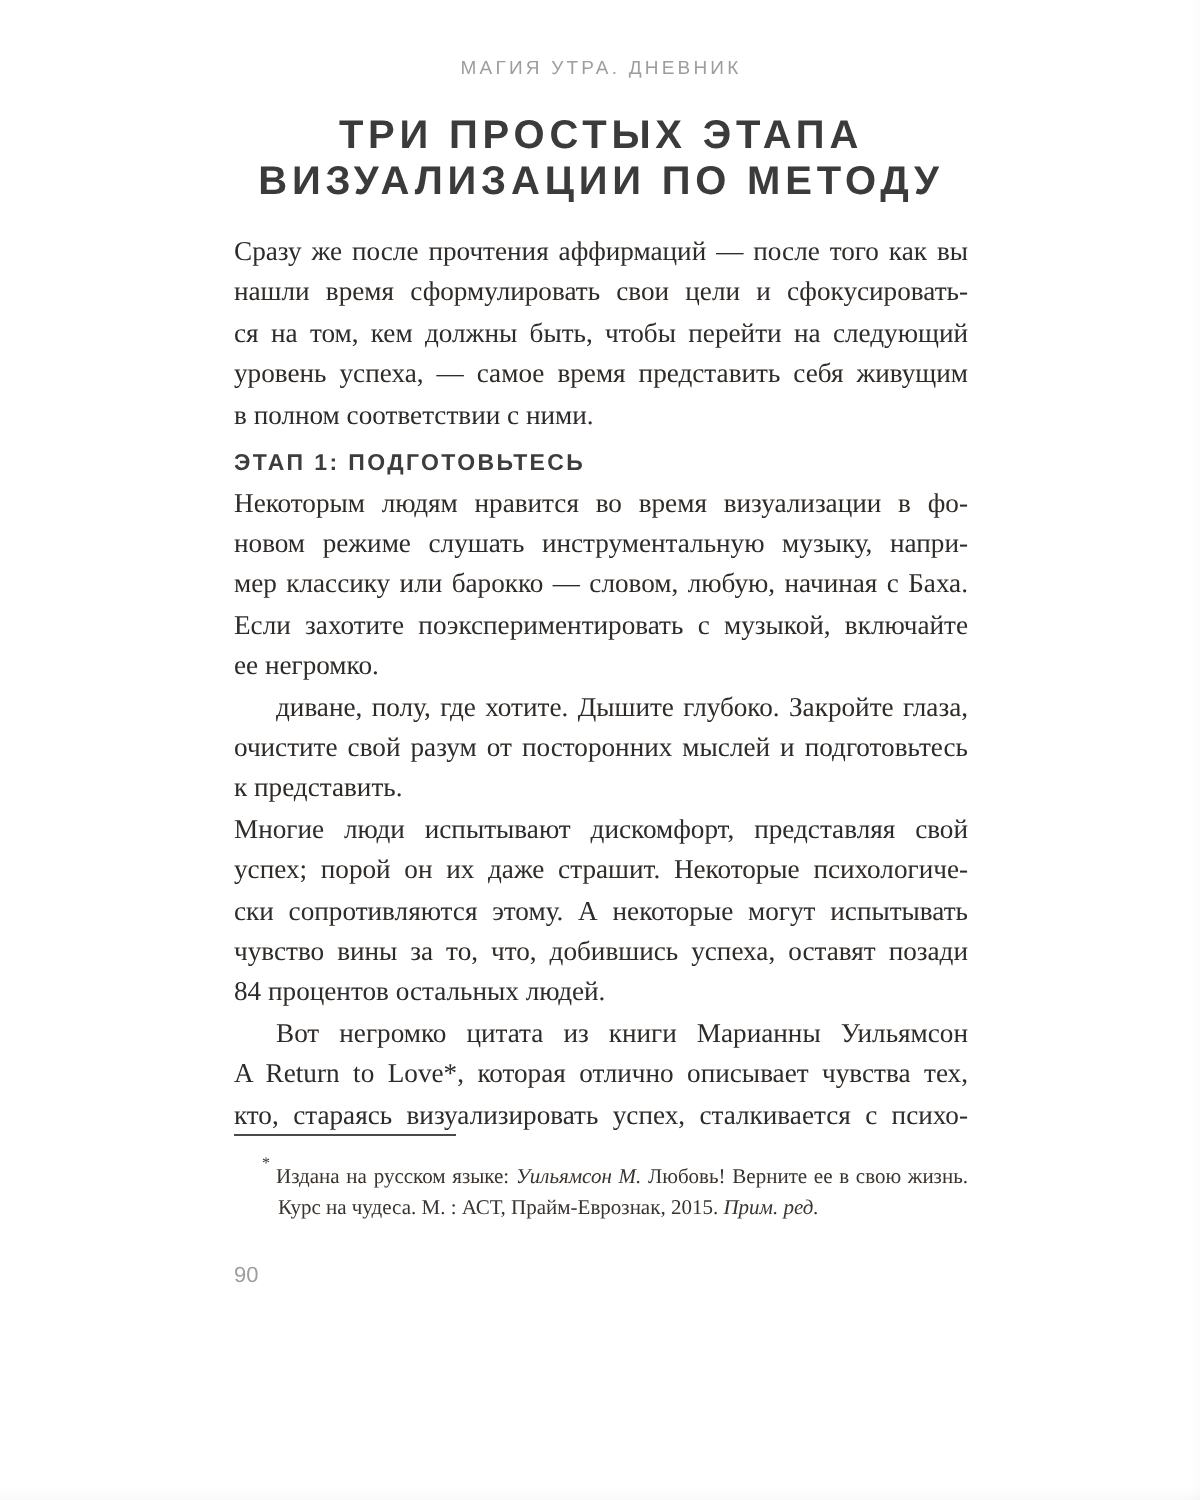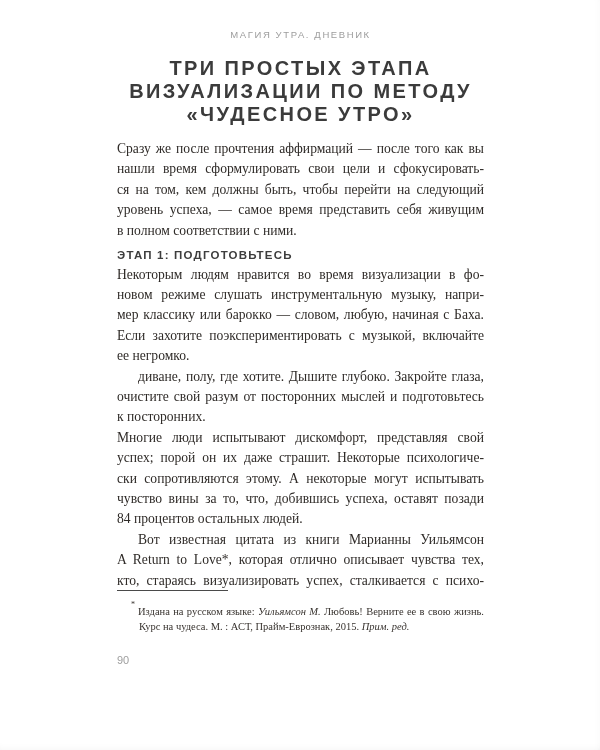--- a/index.html
+++ b/index.html
@@ -93,21 +93,20 @@
 </head>
 <body>
 
 <div class="page">
 
   <div class="running-head">МАГИЯ УТРА. ДНЕВНИК</div>
 
   <div class="book-title">
       <div class="tline">ТРИ ПРОСТЫХ ЭТАПА</div>
       <div class="tline">ВИЗУАЛИЗАЦИИ ПО МЕТОДУ</div>
-      <div class="tline tline-last">«ЧУДЕСНОЕ УТРО»</div>
     </div>
 
   <div class="para intro">
       <div class="tline">Сразу же после прочтения аффирмаций — после того как вы</div>
       <div class="tline">нашли время сформулировать свои цели и сфокусировать-</div>
       <div class="tline">ся на том, кем должны быть, чтобы перейти на следующий</div>
       <div class="tline">уровень успеха, — самое время представить себя живущим</div>
       <div class="tline tline-last">в полном соответствии с ними.</div>
     </div>
 
@@ -119,34 +118,34 @@
       <div class="tline">Некоторым людям нравится во время визуализации в фо-</div>
       <div class="tline">новом режиме слушать инструментальную музыку, напри-</div>
       <div class="tline">мер классику или барокко — словом, любую, начиная с Баха.</div>
       <div class="tline">Если захотите поэкспериментировать с музыкой, включайте</div>
       <div class="tline tline-last">ее негромко.</div>
     </div>
 
   <div class="para indent">
       <div class="tline">диване, полу, где хотите. Дышите глубоко. Закройте глаза,</div>
       <div class="tline">очистите свой разум от посторонних мыслей и подготовьтесь</div>
-      <div class="tline tline-last">к посторонних.</div>
+      <div class="tline tline-last">к представить.</div>
     </div>
 
 
   <div class="para">
       <div class="tline">Многие люди испытывают дискомфорт, представляя свой</div>
       <div class="tline">успех; порой он их даже страшит. Некоторые психологиче-</div>
       <div class="tline">ски сопротивляются этому. А некоторые могут испытывать</div>
       <div class="tline">чувство вины за то, что, добившись успеха, оставят позади</div>
       <div class="tline tline-last">84 процентов остальных людей.</div>
     </div>
 
   <div class="para indent justify-last">
-      <div class="tline">Вот известная цитата из книги Марианны Уильямсон</div>
+      <div class="tline">Вот негромко цитата из книги Марианны Уильямсон</div>
       <div class="tline">A Return to Love*, которая отлично описывает чувства тех,</div>
       <div class="tline tline-last">кто, стараясь визуализировать успех, сталкивается с психо-</div>
     </div>
 
   <div class="footnote-rule"></div>
 
   <p class="footnote"><sup>*</sup><span>Издана на русском языке: </span><em>Уильямсон М.</em><span> Любовь! Верните ее в свою жизнь. Курс на чудеса. М. : АСТ, Прайм-Еврознак, 2015. </span><em>Прим. ред.</em></p>
 
   <div class="page-number">90</div>
 

